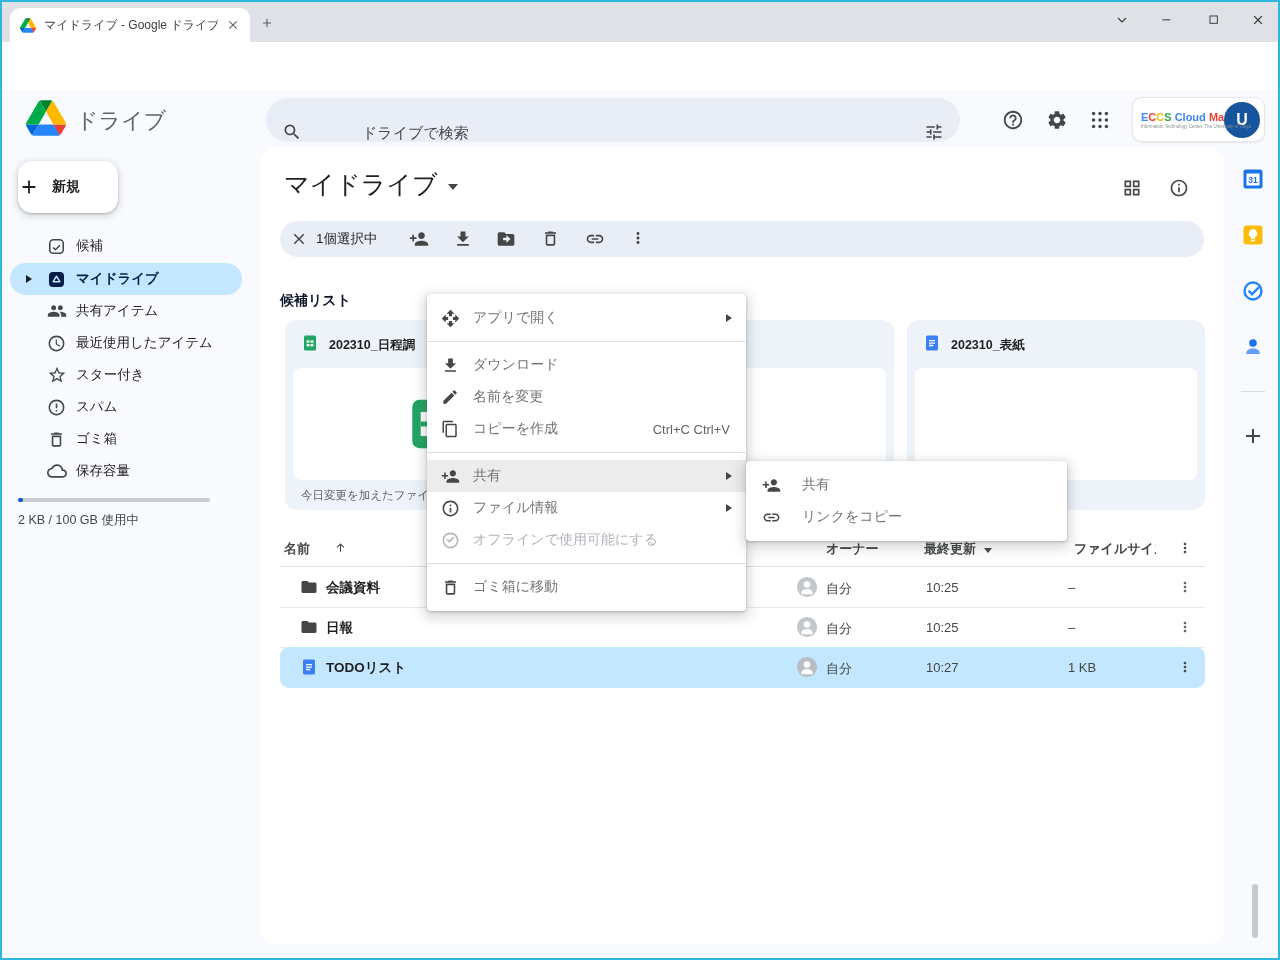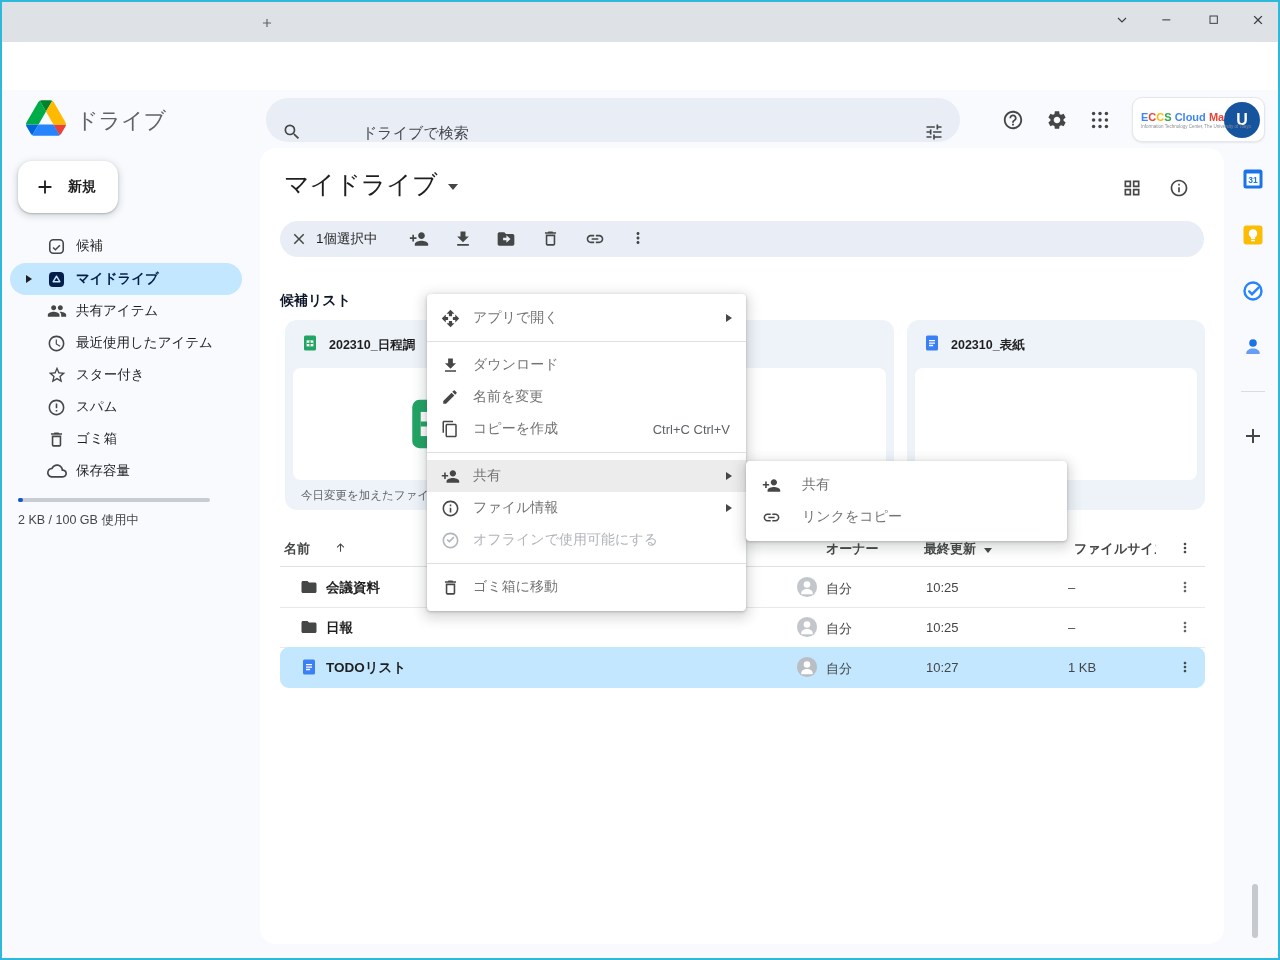--- a/index.html
+++ b/index.html
@@ -26,21 +26,21 @@
     display:flex;align-items:flex-end;padding:0 16px;box-sizing:border-box;gap:44px;}
   .search-input{flex:1;border:none;outline:none;background:transparent;font-size:15px;color:#3c4043;margin-left:14px;
     font-family:"Liberation Sans","DejaVu Sans",sans-serif;}
   .search-input::placeholder{color:#44474e;opacity:1;}
   .badge{position:absolute;left:1130px;top:95px;width:133px;height:45px;background:#fff;border:1px solid #e4e7eb;border-radius:10px;
     box-shadow:0 1px 2px rgba(0,0,0,.08);display:flex;align-items:center;box-sizing:border-box;padding:0 4px 0 8px;}
   .badge-title{font-size:11px;font-weight:bold;line-height:12px;white-space:nowrap;}
   .badge-sub{font-size:5px;color:#8a8f94;white-space:nowrap;transform:scale(.9);transform-origin:left;}
 
   .new-btn{position:absolute;left:16px;top:159px;width:100px;height:52px;background:#fff;border-radius:14px;
-    box-shadow:0 1px 2px rgba(60,64,67,.3),0 2px 6px 2px rgba(60,64,67,.15);display:flex;align-items:center;padding-left:16px;box-sizing:border-box;}
+    box-shadow:0 1px 2px rgba(60,64,67,.3),0 2px 6px 2px rgba(60,64,67,.15);display:flex;align-items:center;box-sizing:border-box;}
   .new-label{font-size:14px;color:#1f1f1f;margin-left:12px;font-weight:bold;}
   .nav-item{position:absolute;left:8px;width:232px;height:32px;border-radius:16px;display:flex;align-items:center;}
   .nav-item.sel{background:#c2e7ff;}
   .nav-ic{position:absolute;left:37px;}
   .nav-label{position:absolute;left:66px;font-size:13.5px;color:#1f1f1f;white-space:nowrap;}
   .expander{position:absolute;left:16px;width:0;height:0;border-left:6px solid #1f1f1f;border-top:4px solid transparent;border-bottom:4px solid transparent;}
   .storage-track{position:absolute;left:16px;top:496px;width:192px;height:4px;border-radius:2px;background:#c9cdd3;}
   .storage-fill{position:absolute;left:0;top:0;width:5px;height:4px;border-radius:2px;background:#0b57d0;}
   .storage-text{position:absolute;left:16px;top:510px;font-size:12.5px;color:#444746;}
 
@@ -84,20 +84,38 @@
   .submenu .mi-ic{left:16px;}
 
   .scroll-thumb{position:absolute;left:1250px;top:882px;width:6px;height:54px;border-radius:3px;background:#c6cacf;}
 </style>
 </head>
 <body>
 
 <div class="window">
 
   <div class="tabstrip">
+    <div class="tab">
+      <span class="ic">
+        <svg width="16" height="15" viewBox="0 0 87.3 78">
+            <path d="m6.6 66.85 3.85 6.65c.8 1.4 1.95 2.5 3.3 3.3l13.75-23.8h-27.5c0 1.55.4 3.1 1.2 4.5z" fill="#0066da"></path>
+            <path d="m43.65 25-13.75-23.8c-1.35.8-2.5 1.9-3.3 3.3l-25.4 44a9.06 9.06 0 0 0-1.2 4.5h27.5z" fill="#00ac47"></path>
+            <path d="m73.55 76.8c1.35-.8 2.5-1.9 3.3-3.3l1.6-2.75 7.65-13.25c.8-1.4 1.2-2.95 1.2-4.5h-27.5l5.85 11.5z" fill="#ea4335"></path>
+            <path d="m43.65 25 13.75-23.8c-1.35-.8-2.9-1.2-4.5-1.2h-18.5c-1.6 0-3.15.45-4.5 1.2z" fill="#00832d"></path>
+            <path d="m59.8 53h-32.3l-13.75 23.8c1.35.8 2.9 1.2 4.5 1.2h50.8c1.6 0 3.15-.45 4.5-1.2z" fill="#2684fc"></path>
+            <path d="m73.4 26.5-12.7-22c-.8-1.4-1.95-2.5-3.3-3.3l-13.75 23.8 16.15 28h27.45c0-1.55-.4-3.1-1.2-4.5z" fill="#ffba00"></path>
+          </svg>
+      </span>
+      <span class="tab-title">マイドライブ - Google ドライブ</span>
+      <span class="ic">
+        <svg width="14" height="14" viewBox="0 0 24 24">
+            <path d="M19 6.41 17.59 5 12 10.59 6.41 5 5 6.41 10.59 12 5 17.59 6.41 19 12 13.41 17.59 19 19 17.59 13.41 12z" fill="#5f6368"></path>
+          </svg>
+      </span>
+    </div>
     <span class="ic abs" style="left:258px;top:14px;">
       <svg width="14" height="14" viewBox="0 0 24 24">
           <path d="M19 13h-6v6h-2v-6H5v-2h6V5h2v6h6z" fill="#5f6368"></path>
         </svg>
     </span>
     <span class="ic abs" style="left:1112px;top:10px;">
       <svg width="16" height="16" viewBox="0 0 24 24">
           <path d="M6 9l6 6 6-6" fill="none" stroke="#3c4043" stroke-width="1.8"></path>
         </svg>
     </span>

